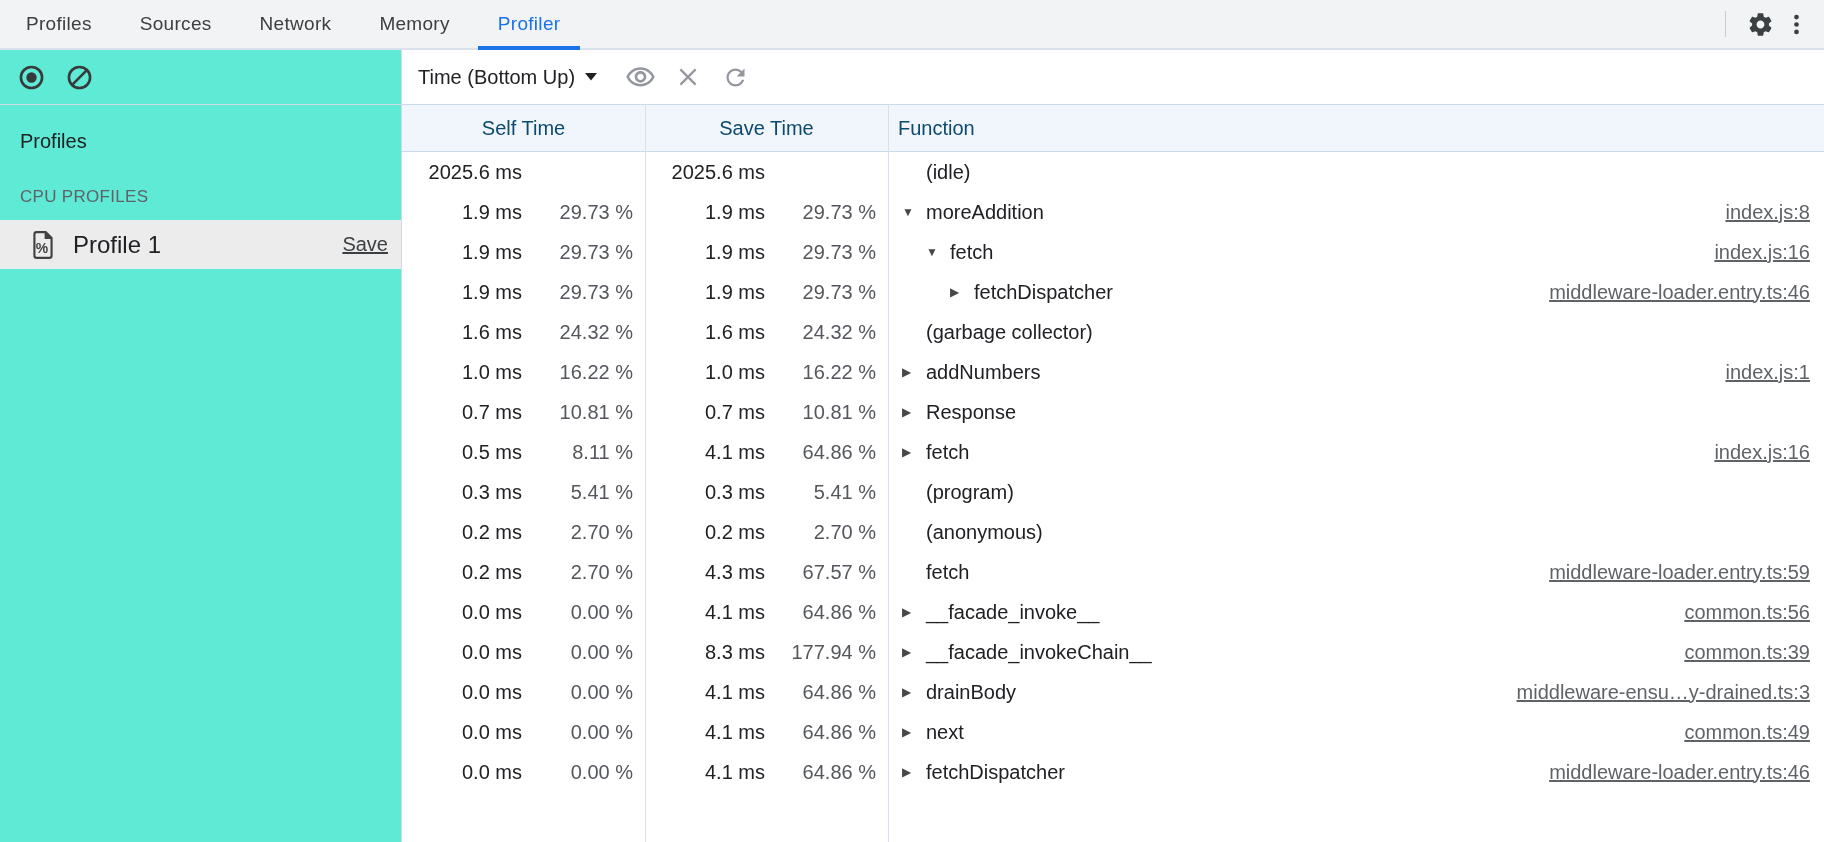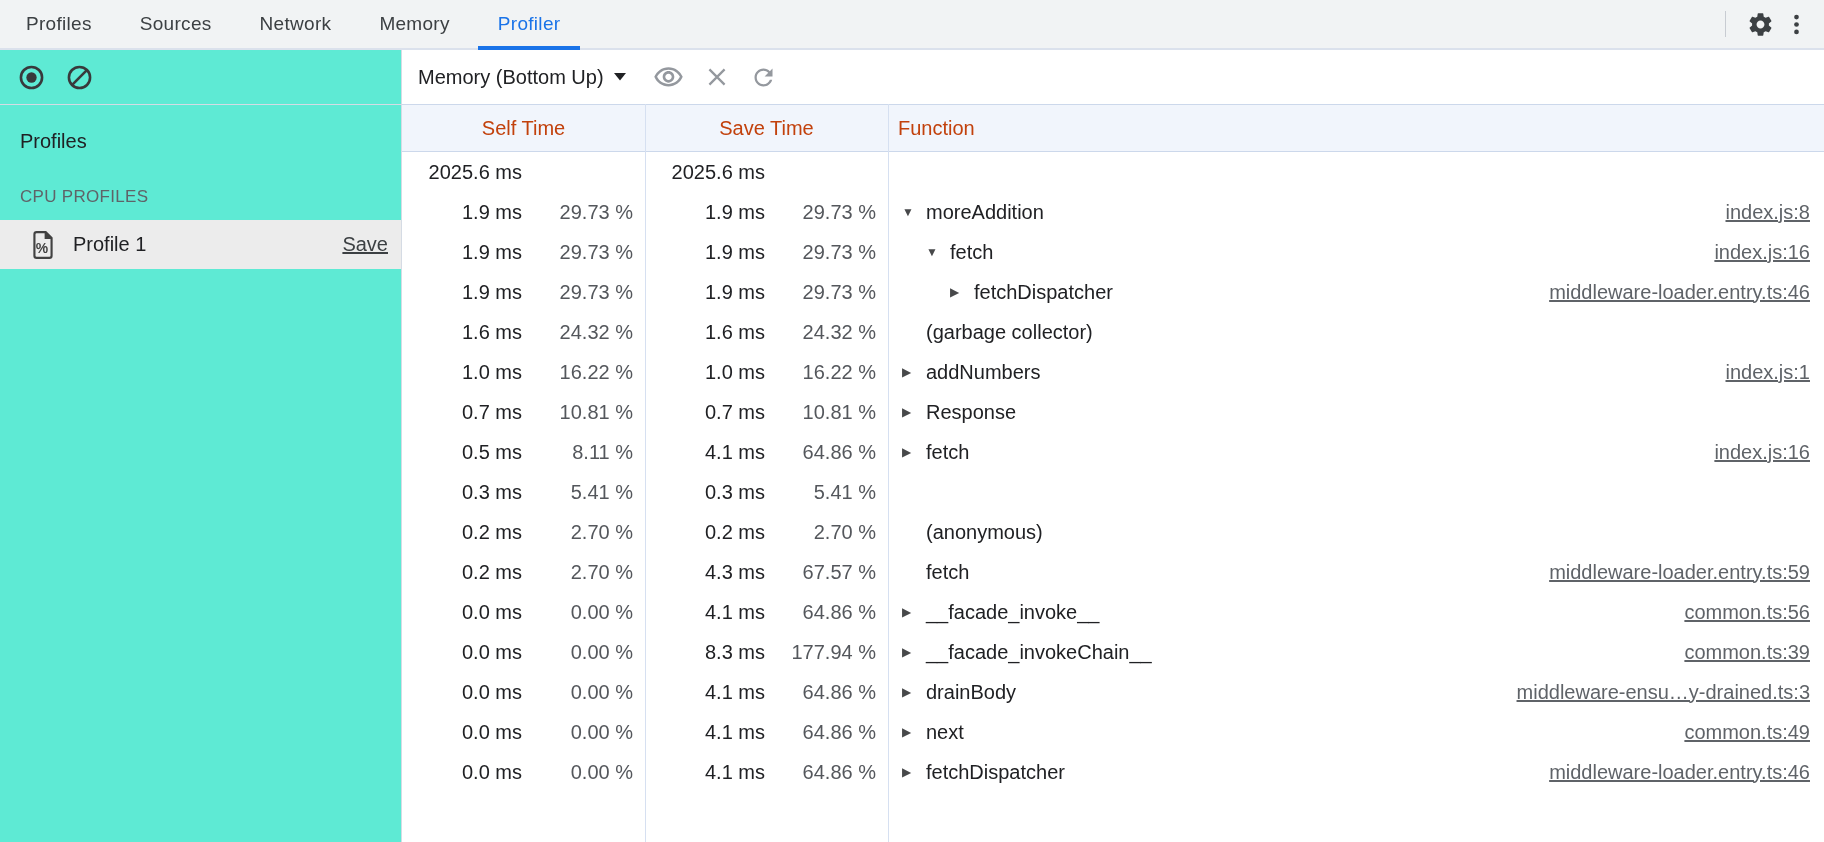--- a/index.html
+++ b/index.html
@@ -30,35 +30,35 @@
   .body{display:flex;height:792px;}
   .sidebar{width:401px;min-width:401px;border-right:1px solid #d5dbe4;display:flex;flex-direction:column;background:#5eead4;}
   .sidebar-toolbar{height:54px;border-bottom:1px solid #d5dbe4;display:flex;align-items:center;padding-left:18px;gap:21px;}
   .profiles-title{margin:25px 0 0 20px;font-size:20px;color:#202124;}
   .profiles-group{margin:34px 0 0 20px;font-size:17px;color:#5f6368;letter-spacing:.3px;}
   .profile-item{
     margin-top:13px;height:49px;background:#ececec;display:flex;align-items:center;
     padding:0 13px 0 30px;
   }
   .profile-item .doc-icon{margin-right:17px;display:flex;}
-  .profile-name{font-size:20px;color:#202124;}
+  .profile-name{font-size:24px;color:#202124;}
   .save-link{margin-left:auto;font-size:20px;color:#3c4043;text-decoration:underline;cursor:pointer;}
   
   .content{flex:1;display:flex;flex-direction:column;min-width:0;}
   .content-toolbar{height:54px;display:flex;align-items:center;padding-left:16px;}
   .view-selector{display:flex;align-items:center;gap:10px;font-size:20px;color:#202124;cursor:default;}
   .tb-icon{width:34px;height:34px;display:flex;align-items:center;justify-content:center;}
   .tb-icon.eye{margin-left:26px;}
   .tb-icon.close{margin-left:14px;}
   .tb-icon.refresh{margin-left:13px;}
   
   .grid{flex:1;position:relative;font-size:20px;}
   .grid-header{
     height:46px;background:#f1f5fc;border-top:1px solid #ccd8eb;border-bottom:1px solid #ccd8eb;
-    display:flex;align-items:center;color:#c2410c;
+    display:flex;align-items:center;color:#0c4a6e;
   }
   .hc{cursor:default;}
   .hc.c1,.hc.c2{width:243px;text-align:center;}
   .hc.c3{flex:1;padding-left:10px;text-align:left;}
   .vline{position:absolute;top:0;bottom:0;width:1px;background:#d6e0f1;}
   .vline.v1{left:243px;}
   .vline.v2{left:486px;}
   .tr{height:40px;display:flex;align-items:center;}
   .td-time{width:243px;display:flex;align-items:flex-end;}
   .ms{width:120px;text-align:right;color:#202124;white-space:nowrap;}
@@ -148,21 +148,21 @@
           </svg>
         </span>
         <span class="profile-name">Profile 1</span>
         <span class="save-link">Save</span>
       </div>
     </div>
 
     <div class="content">
       <div class="content-toolbar">
         <div class="view-selector">
-          <span>Memory (Bottom Up)</span>
+          <span>Time (Bottom Up)</span>
           <span style="display:flex;">
             <svg width="12" height="8" viewBox="0 0 12 8">
                 <path d="M0 0 H12 L6 7.5 Z" fill="#202124"></path>
               </svg>
           </span>
         </div>
         <div class="tb-icon eye">
           <span style="display:flex;">
             <svg width="31" height="31" viewBox="0 0 24 24" fill="#94989e">
                 <path d="M12 6c3.79 0 7.17 2.13 8.82 5.5C19.17 14.87 15.79 17 12 17s-7.17-2.13-8.82-5.5C4.83 8.13 8.21 6 12 6m0-2C7 4 2.73 7.11 1 11.5 2.73 15.89 7 19 12 19s9.27-3.11 11-7.5C21.27 7.11 17 4 12 4zm0 5c1.38 0 2.5 1.12 2.5 2.5S13.38 14 12 14s-2.5-1.12-2.5-2.5S10.62 9 12 9m0-2c-2.48 0-4.5 2.02-4.5 4.5S9.52 16 12 16s4.5-2.02 4.5-4.5S14.48 7 12 7z"></path>
@@ -194,20 +194,25 @@
         <div id="grid-body">
   <div class="tr">
     <div class="td-time">
       <span class="ms">2025.6 ms</span>
       <span class="pct"></span>
     </div>
     <div class="td-time">
       <span class="ms">2025.6 ms</span>
       <span class="pct"></span>
     </div>
+    <div class="td-fn" style="padding-left: 14px;">
+      <span class="arrow"></span>
+      <span class="fname">(idle)</span>
+
+    </div>
   </div>
 
   <div class="tr">
     <div class="td-time">
       <span class="ms">1.9 ms</span>
       <span class="pct">29.73 %</span>
     </div>
     <div class="td-time">
       <span class="ms">1.9 ms</span>
       <span class="pct">29.73 %</span>
@@ -317,20 +322,25 @@
 
   <div class="tr">
     <div class="td-time">
       <span class="ms">0.3 ms</span>
       <span class="pct">5.41 %</span>
     </div>
     <div class="td-time">
       <span class="ms">0.3 ms</span>
       <span class="pct">5.41 %</span>
     </div>
+    <div class="td-fn" style="padding-left: 14px;">
+      <span class="arrow"></span>
+      <span class="fname">(program)</span>
+
+    </div>
   </div>
 
   <div class="tr">
     <div class="td-time">
       <span class="ms">0.2 ms</span>
       <span class="pct">2.70 %</span>
     </div>
     <div class="td-time">
       <span class="ms">0.2 ms</span>
       <span class="pct">2.70 %</span>

